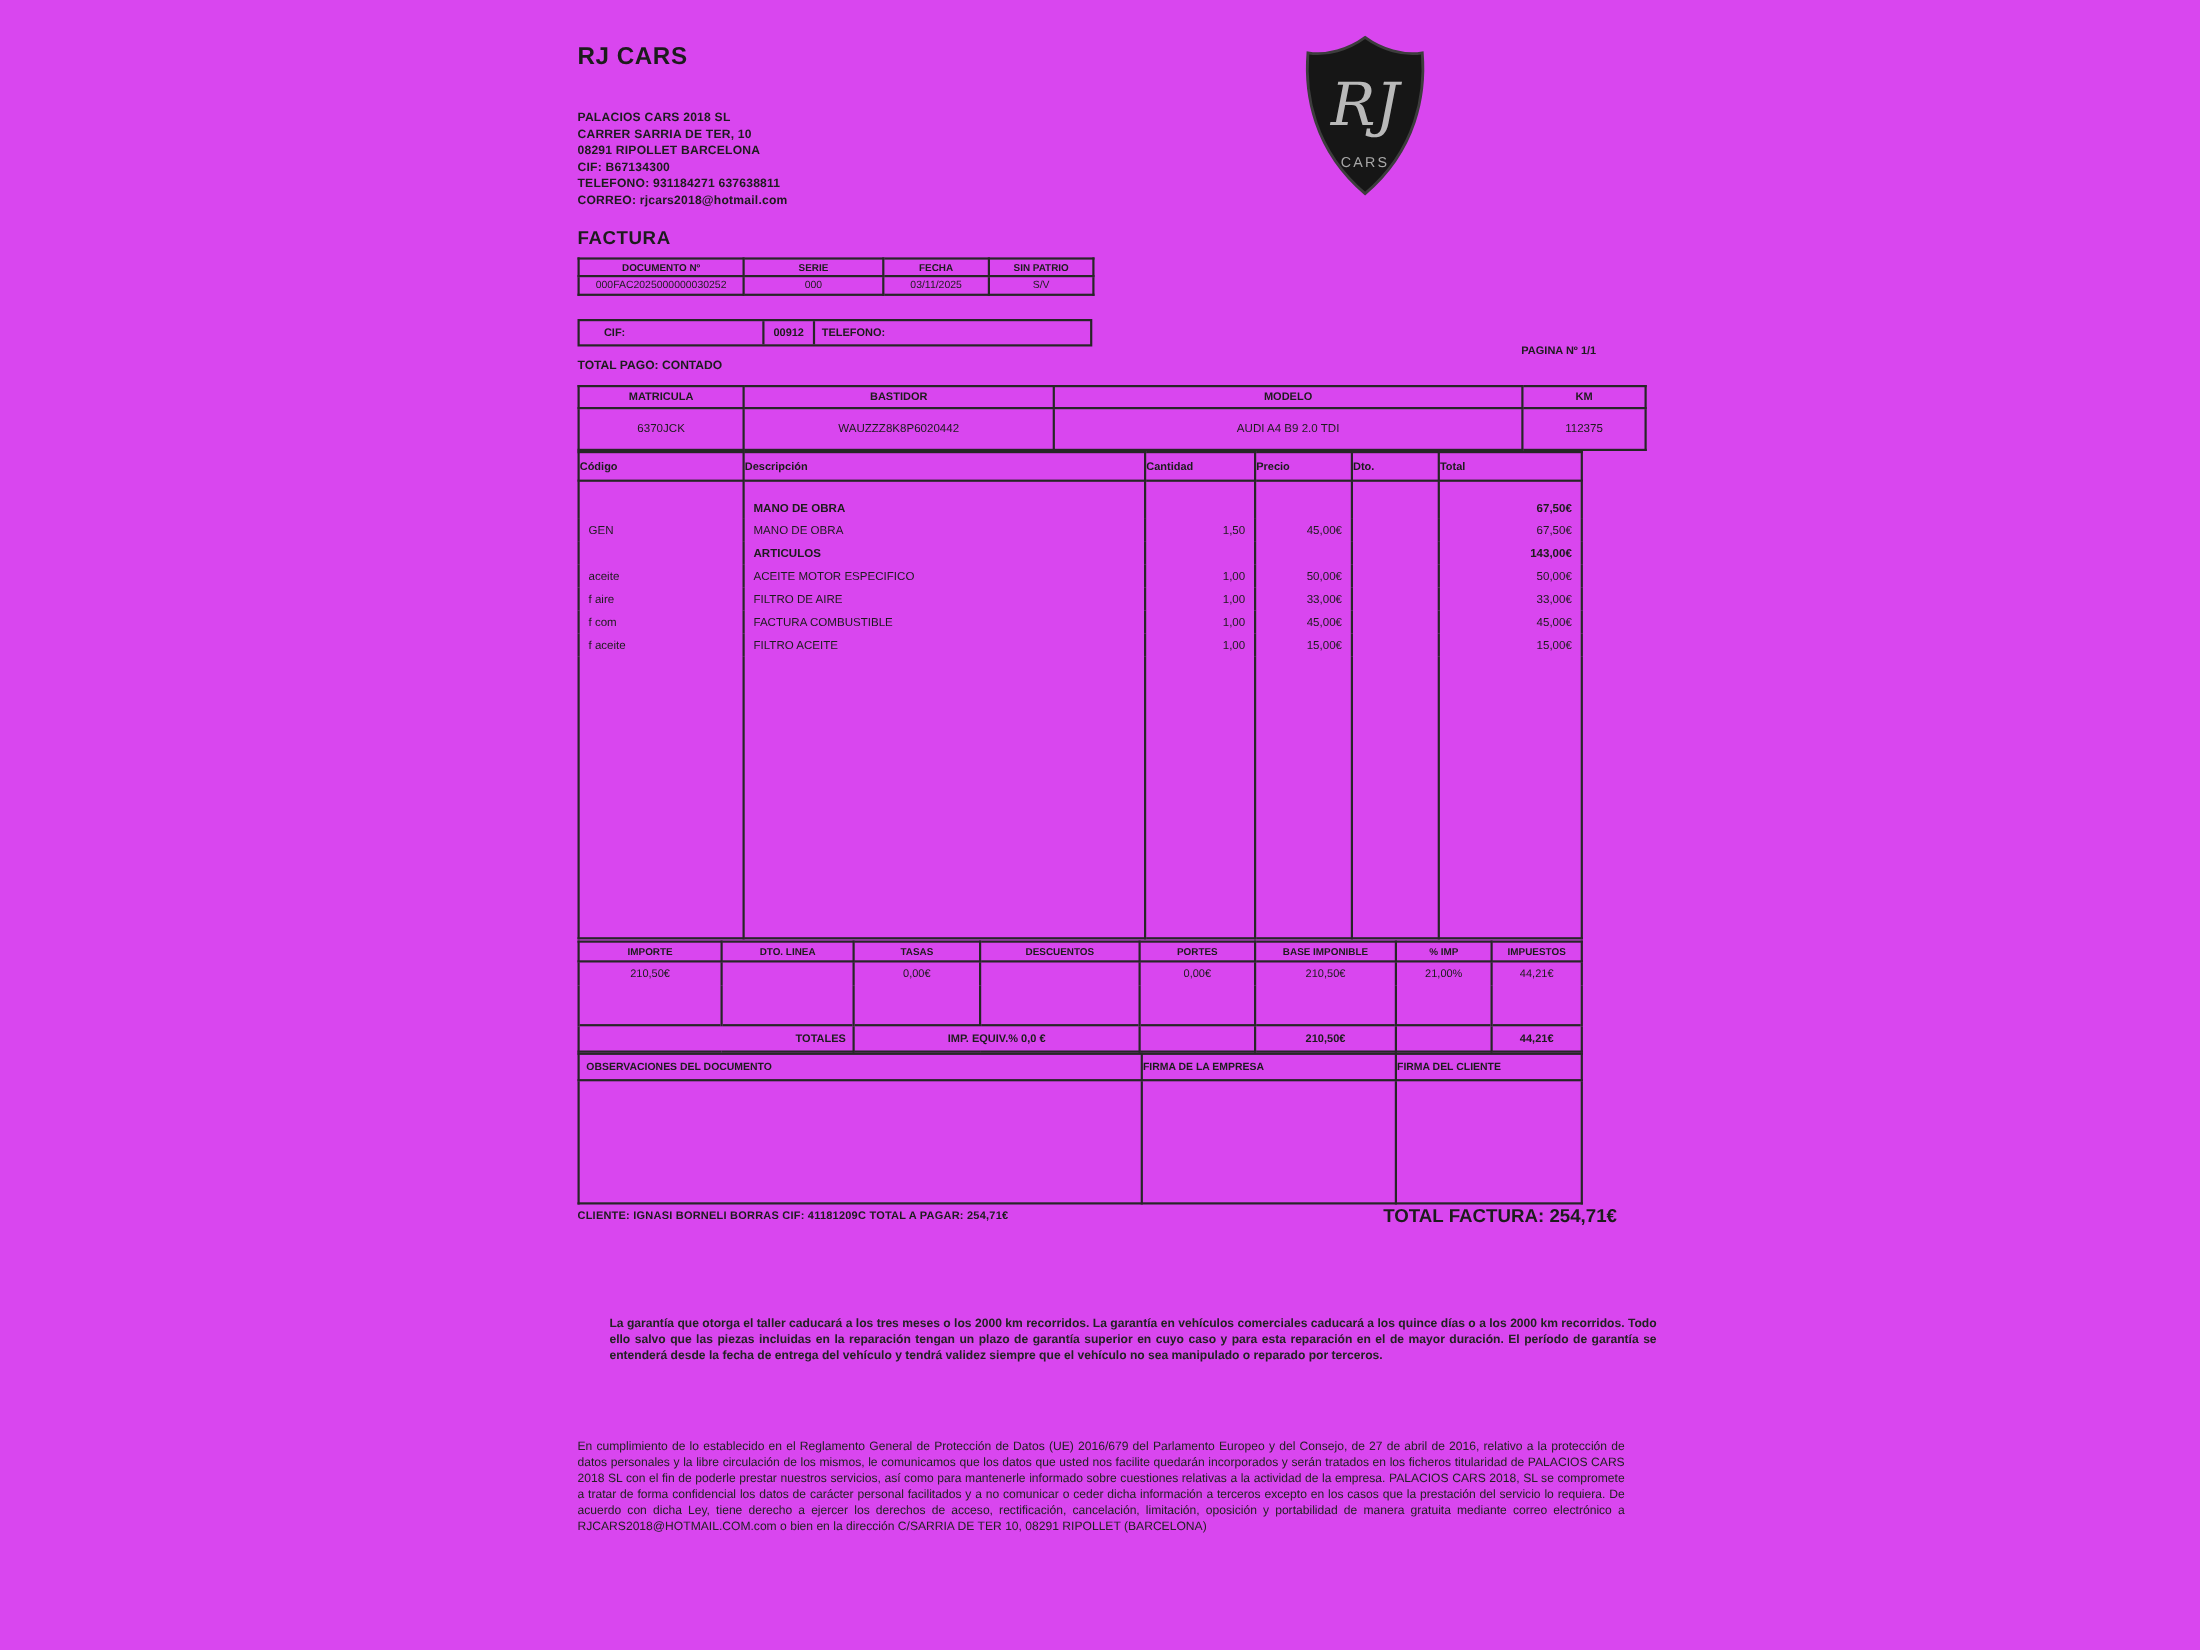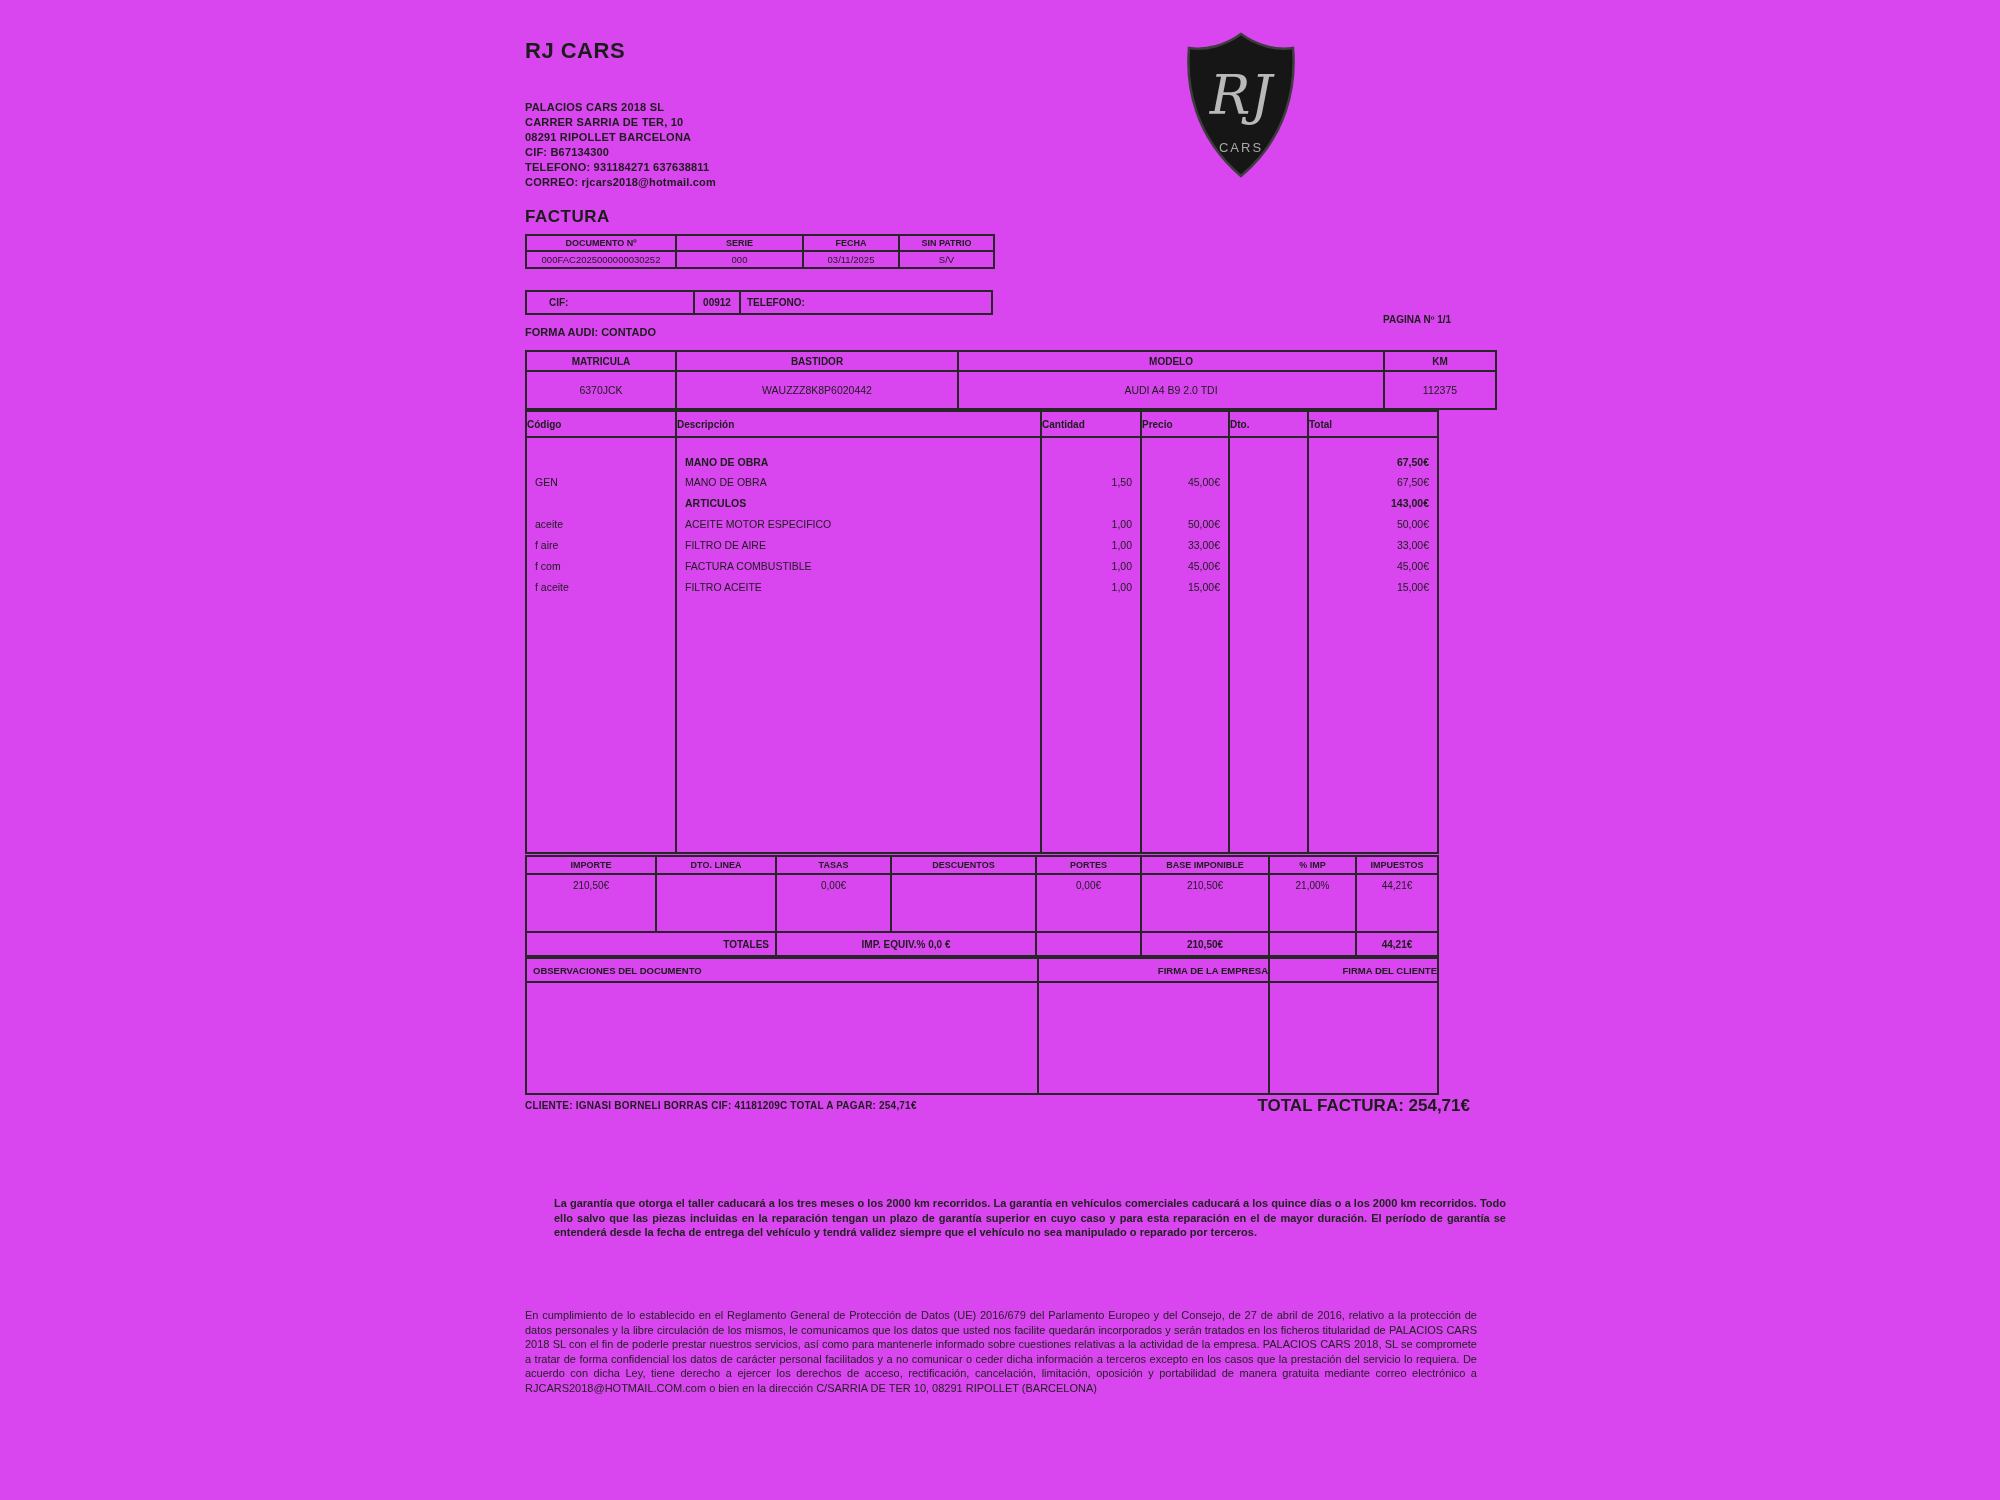--- a/index.html
+++ b/index.html
@@ -50,21 +50,21 @@
 
   .summary-table { left:525px; top:855px; width:912px; }
   .summary-table th { height:18px; font-size:9px; font-weight:bold; text-align:center; }
   .summary-table td { font-size:10px; text-align:center; }
   .summary-table tr.vals td { height:22px; border-top:0; border-bottom:0; }
   .summary-table tr.gap td { height:36px; border-top:0; border-bottom:0; }
   .summary-table tr.tots td { height:24px; font-weight:700; }
   .summary-table td.ra { text-align:right; padding-right:6px; }
 
   .sig-table { left:525px; top:957px; width:912px; }
-  .sig-table th { height:24px; font-size:9.5px; font-weight:bold; text-align:right; }
+  .sig-table th { height:24px; font-size:9.5px; font-weight:bold; text-align:left; }
   .sig-table th.l { text-align:left; padding-left:6px; }
   .sig-table td { height:112px; }
 
   .cliente-line { left:525px; top:1100px; font-size:10px; font-weight:600; letter-spacing:.2px; }
   .total-factura { right:530px; top:1096px; font-size:17px; font-weight:bold; }
 
   .legal { position:absolute; width:952px; font-size:11px; line-height:14.5px; text-align:justify; color:#222; }
   .warranty { left:554px; top:1196px;font-weight:bold; }
   .gdpr { left:525px; top:1308px; }
 </style>
@@ -116,21 +116,21 @@
     </tr>
   </tbody>
     </table>
 
   <div class="abs cif-box">
     <span class="cif-cell">CIF:</span>
     <span class="code-cell">00912</span>
     <span class="tel-cell">TELEFONO:</span>
   </div>
 
-  <div class="abs forma-pago">FORMA AUDI: CONTADO</div>
+  <div class="abs forma-pago">TOTAL PAGO: CONTADO</div>
   <div class="abs pagina">PAGINA Nº 1/1</div>
 
   <table class="abs vehicle-table">
     <colgroup>
         <col style="width:150px">
         <col style="width:282px">
         <col style="width:426px">
         <col style="width:112px">
       </colgroup>
     <tbody>

